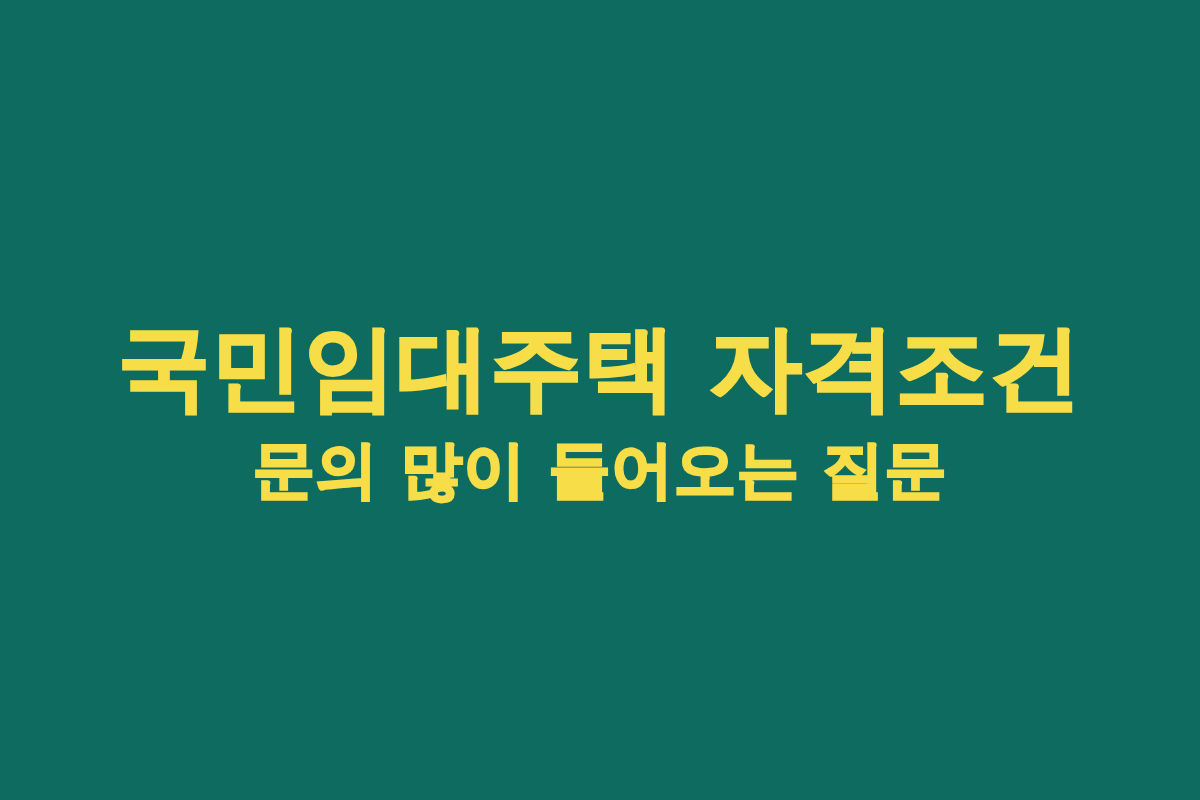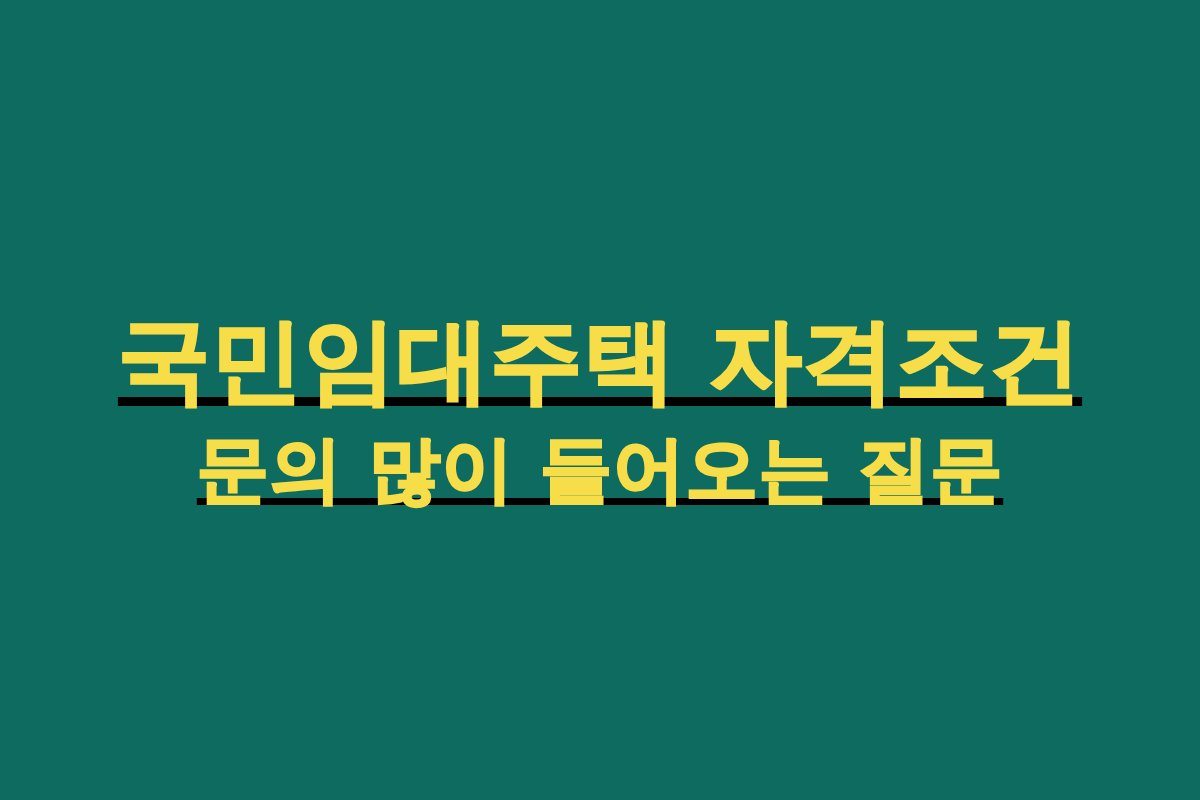--- a/index.html
+++ b/index.html
@@ -19,21 +19,20 @@
     position: relative;
     width: 1200px;
     height: 800px;
     box-sizing: border-box;
     display: flex;
     flex-direction: column;
     align-items: center;
     justify-content: center;
     background: #0E6B60;
     user-select: none;
-    text-decoration: underline;
   }
 
   #headline {
     display: flex;
     flex-direction: column;
     align-items: center;
     justify-content: center;
     text-align: center;
     margin-top: 18px;
   }
@@ -47,21 +46,21 @@
     line-height: 1.33;
     letter-spacing: 0.012em;
     white-space: nowrap;
     
     -webkit-text-stroke: 2.5px #F7DE48;
     paint-order: stroke fill;
     text-rendering: geometricPrecision;
   }
 
   .headline-line.line-2 {
-    font-size: 72px;
+    font-size: 62px;
   }
 </style>
 </head>
 <body>
 
 <div id="banner">
 
   <div id="headline">
 
     <span class="headline-line line-1">국민임대주택 자격조건</span>

